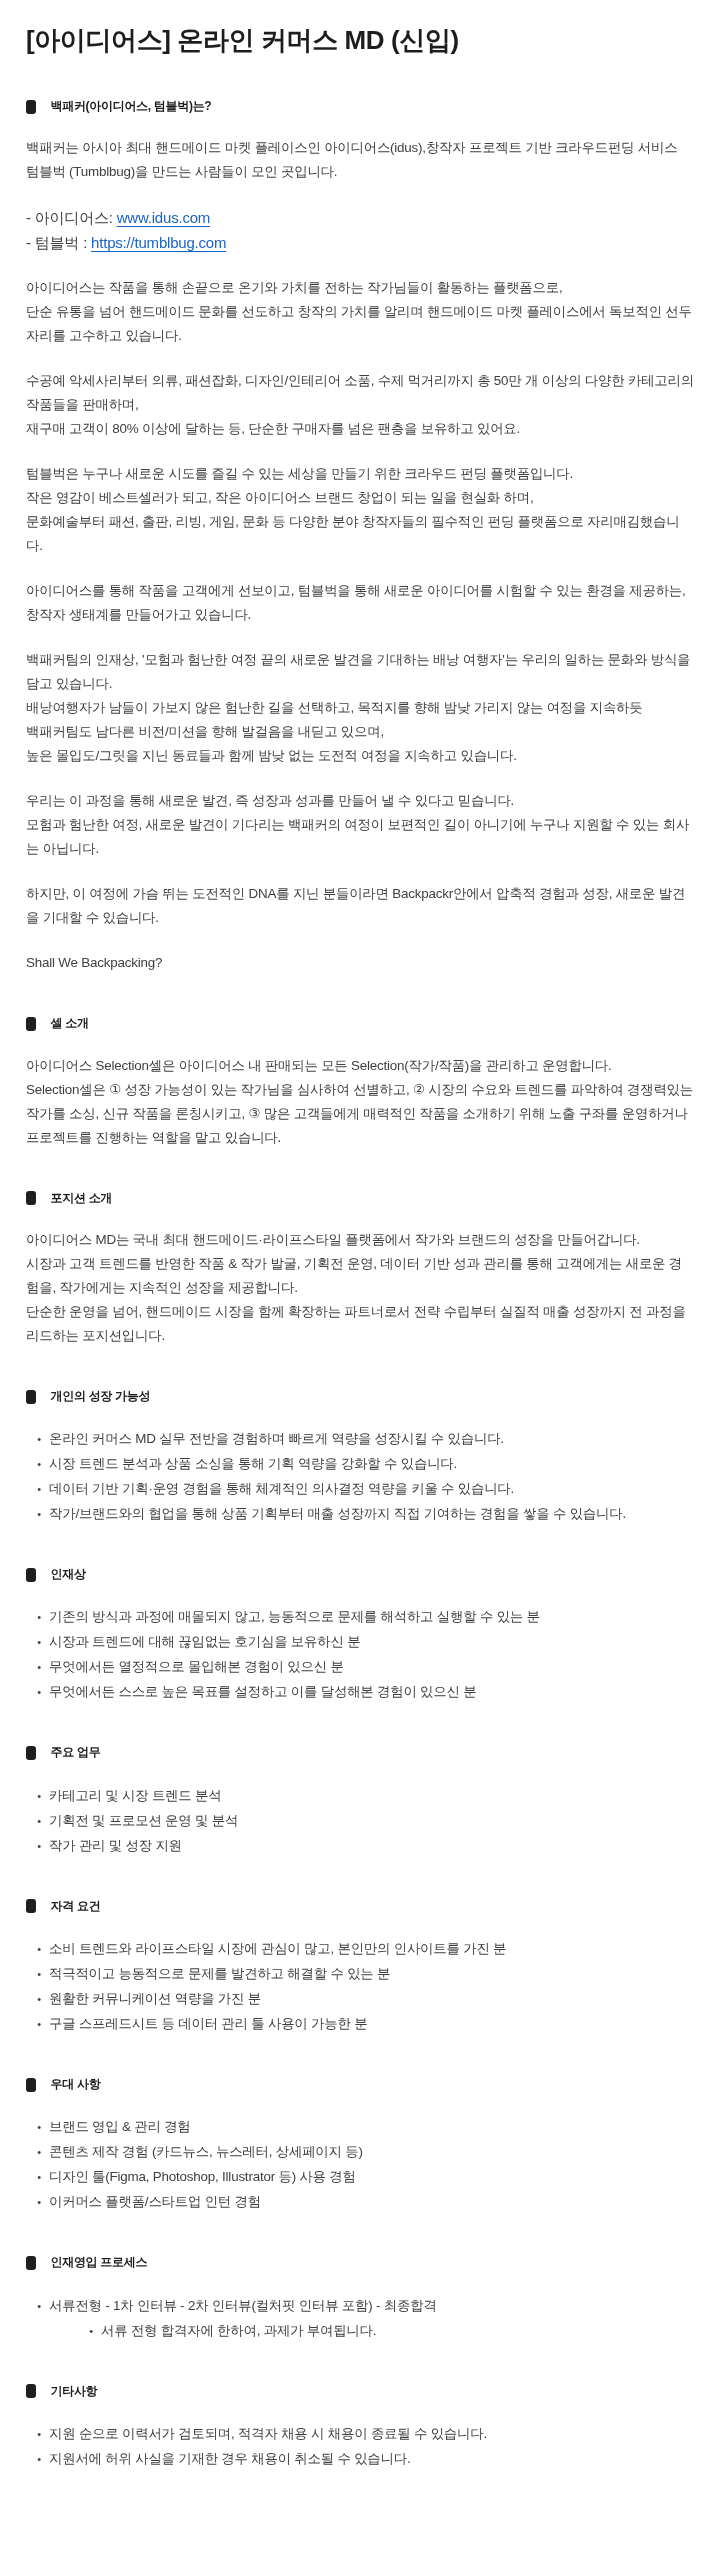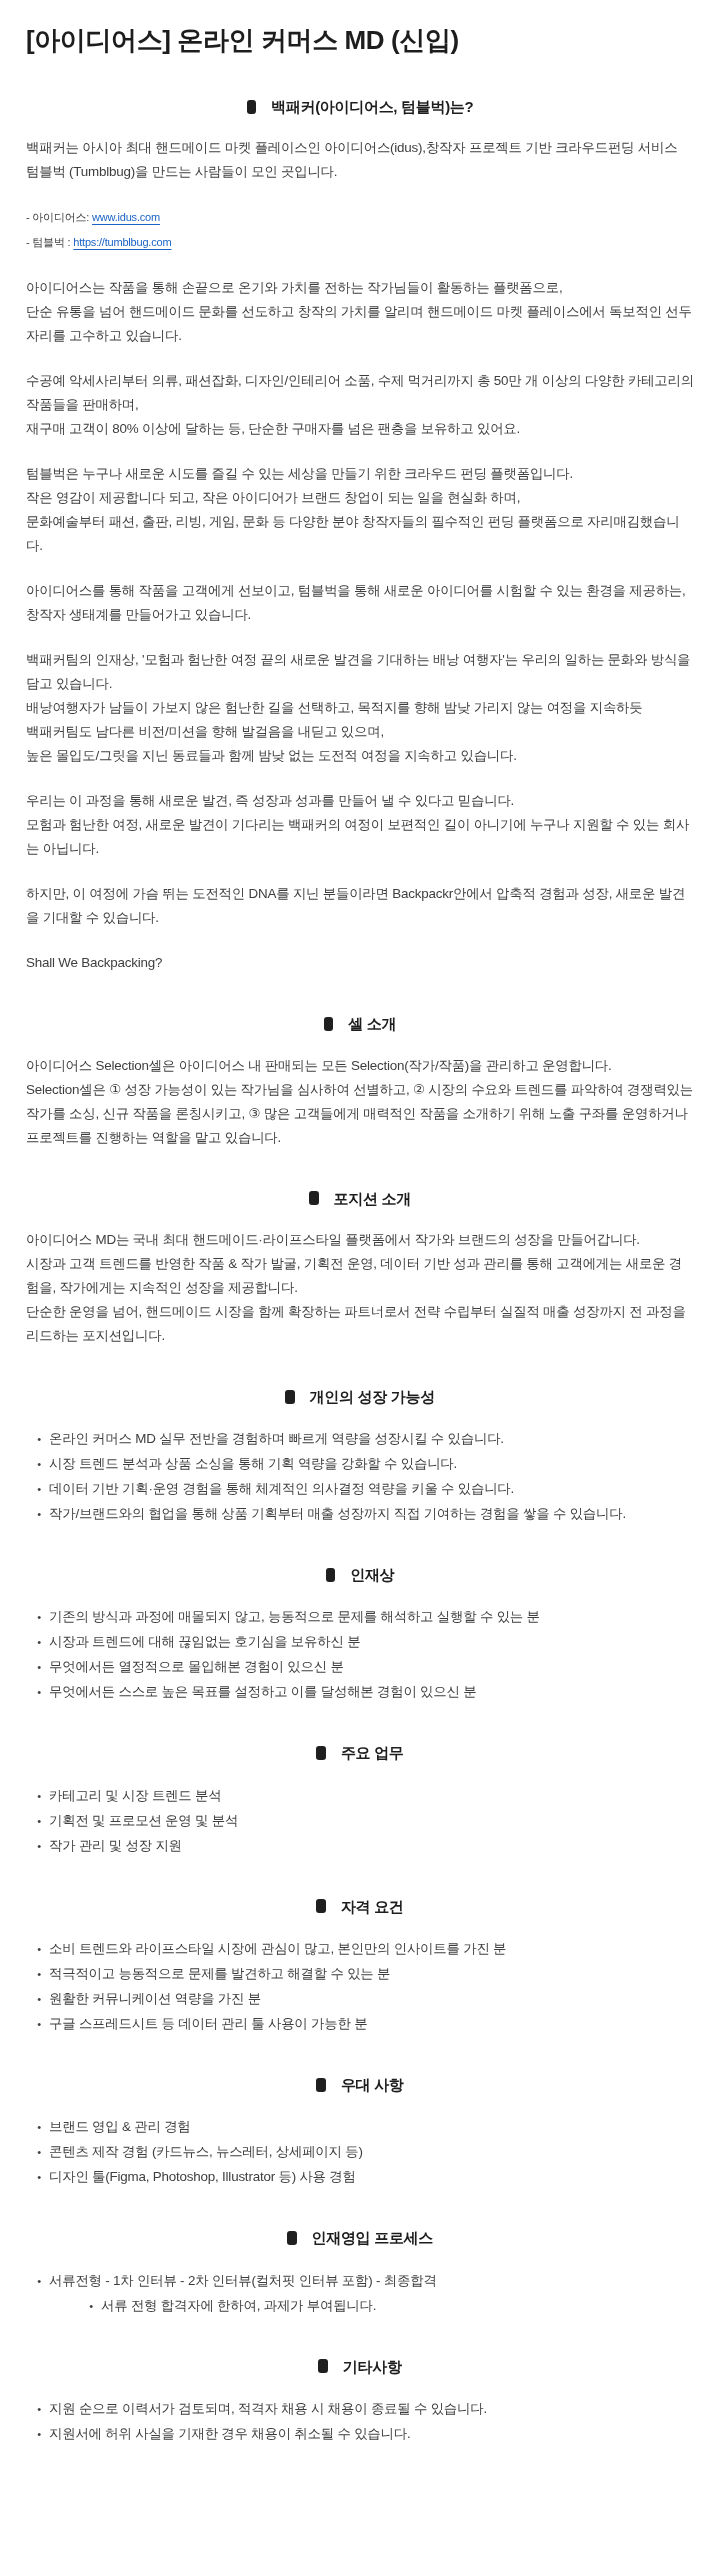--- a/index.html
+++ b/index.html
@@ -27,46 +27,45 @@
     font-weight:700;
     color:var(--heading);
     margin:9px 0 0 0;
     letter-spacing:-0.4px;
   }
   .section{margin-top:40px;}
   h2.section-heading{
     display:flex;
     align-items:center;
     gap:15px;
-    font-size:15px;
+    font-size:12px;
     line-height:17.3px;
     font-weight:700;
     color:var(--heading);
     margin:0;
     letter-spacing:-0.3px;
-    justify-content:center;
   }
   .marker{
     display:inline-block;
     width:9.5px;
     height:14px;
     background:#1f1f1f;
     border-radius:3px;
     flex:0 0 auto;
   }
   p.block-p{
     margin:21px 0 0 0;
     font-size:13.4px;
     line-height:24px;
     color:var(--text);
     letter-spacing:-0.2px;
   }
   .links-block{margin:21px 0 0 0;}
   .link-line{
-    font-size:11px;
+    font-size:15px;
     line-height:25px;
     color:var(--text);
     letter-spacing:-0.2px;
   }
   a.doc-link{
     color:var(--link);
     text-decoration:underline;
     text-underline-offset:2.6px;
     cursor:pointer;
   }
@@ -103,21 +102,21 @@
           <span class="marker"></span>
           <span>백패커(아이디어스, 텀블벅)는?</span>
         </h2>
         <p class="block-p"><span>백패커는 아시아 최대 핸드메이드 마켓 플레이스인 아이디어스(idus),창작자 프로젝트 기반 크라우드펀딩 서비스 텀블벅 (Tumblbug)을 만드는 사람들이 모인 곳입니다.</span></p>
         <div class="links-block">
           <div class="link-line"><span>- 아이디어스: </span><a class="doc-link" href="#">www.idus.com</a></div>
           <div class="link-line"><span>- 텀블벅 : </span><a class="doc-link" href="#">https://tumblbug.com</a></div>
         </div>
         <p class="block-p"><span>아이디어스는 작품을 통해 손끝으로 온기와 가치를 전하는 작가님들이 활동하는 플랫폼으로,</span><br><span>단순 유통을 넘어 핸드메이드 문화를 선도하고 창작의 가치를 알리며 핸드메이드 마켓 플레이스에서 독보적인 선두 자리를 고수하고 있습니다.</span></p>
         <p class="block-p"><span>수공예 악세사리부터 의류, 패션잡화, 디자인/인테리어 소품, 수제 먹거리까지 총 50만 개 이상의 다양한 카테고리의 작품들을 판매하며,</span><br><span>재구매 고객이 80% 이상에 달하는 등, 단순한 구매자를 넘은 팬층을 보유하고 있어요.</span></p>
-        <p class="block-p"><span>텀블벅은 누구나 새로운 시도를 즐길 수 있는 세상을 만들기 위한 크라우드 펀딩 플랫폼입니다.</span><br><span>작은 영감이 제공합니다 되고, 작은 아이디어가 브랜드 창업이 되는 일을 현실화 하며,</span><br><span>문화예술부터 패션, 출판, 리빙, 게임, 문화 등 다양한 분야 창작자들의 필수적인 펀딩 플랫폼으로 자리매김했습니다.</span></p>
+        <p class="block-p"><span>텀블벅은 누구나 새로운 시도를 즐길 수 있는 세상을 만들기 위한 크라우드 펀딩 플랫폼입니다.</span><br><span>작은 영감이 베스트셀러가 되고, 작은 아이디어스 브랜드 창업이 되는 일을 현실화 하며,</span><br><span>문화예술부터 패션, 출판, 리빙, 게임, 문화 등 다양한 분야 창작자들의 필수적인 펀딩 플랫폼으로 자리매김했습니다.</span></p>
         <p class="block-p"><span>아이디어스를 통해 작품을 고객에게 선보이고, 텀블벅을 통해 새로운 아이디어를 시험할 수 있는 환경을 제공하는, 창작자 생태계를 만들어가고 있습니다.</span></p>
         <p class="block-p"><span>백패커팀의 인재상, '모험과 험난한 여정 끝의 새로운 발견을 기대하는 배낭 여행자'는 우리의 일하는 문화와 방식을 담고 있습니다.</span><br><span>배낭여행자가 남들이 가보지 않은 험난한 길을 선택하고, 목적지를 향해 밤낮 가리지 않는 여정을 지속하듯</span><br><span>백패커팀도 남다른 비전/미션을 향해 발걸음을 내딛고 있으며,</span><br><span>높은 몰입도/그릿을 지닌 동료들과 함께 밤낮 없는 도전적 여정을 지속하고 있습니다.</span></p>
         <p class="block-p"><span>우리는 이 과정을 통해 새로운 발견, 즉 성장과 성과를 만들어 낼 수 있다고 믿습니다.</span><br><span>모험과 험난한 여정, 새로운 발견이 기다리는 백패커의 여정이 보편적인 길이 아니기에 누구나 지원할 수 있는 회사는 아닙니다.</span></p>
         <p class="block-p"><span>하지만, 이 여정에 가슴 뛰는 도전적인 DNA를 지닌 분들이라면 Backpackr안에서 압축적 경험과 성장, 새로운 발견을 기대할 수 있습니다.</span></p>
         <p class="block-p"><span>Shall We Backpacking?</span></p>
       </section>
       <section class="section">
         <h2 class="section-heading">
           <span class="marker"></span>
           <span>셀 소개</span>
@@ -180,20 +179,21 @@
       </section>
       <section class="section">
         <h2 class="section-heading">
           <span class="marker"></span>
           <span>우대 사항</span>
         </h2>
         <ul class="bullets">
           <li class="bullet-item"><span class="dot"></span><span>브랜드 영입 &amp; 관리 경험</span></li>
           <li class="bullet-item"><span class="dot"></span><span>콘텐츠 제작 경험 (카드뉴스, 뉴스레터, 상세페이지 등)</span></li>
           <li class="bullet-item"><span class="dot"></span><span>디자인 툴(Figma, Photoshop, Illustrator 등) 사용 경험</span></li>
+          <li class="bullet-item"><span class="dot"></span><span>이커머스 플랫폼/스타트업 인턴 경험</span></li>
         </ul>
       </section>
       <section class="section">
         <h2 class="section-heading">
           <span class="marker"></span>
           <span>인재영입 프로세스</span>
         </h2>
         <ul class="bullets">
           <li class="bullet-item"><span class="dot"></span><span>서류전형 - 1차 인터뷰 - 2차 인터뷰(컬처핏 인터뷰 포함) - 최종합격</span><ul class="bullets sub">
               <li class="bullet-item"><span class="dot"></span><span>서류 전형 합격자에 한하여, 과제가 부여됩니다.</span></li>

